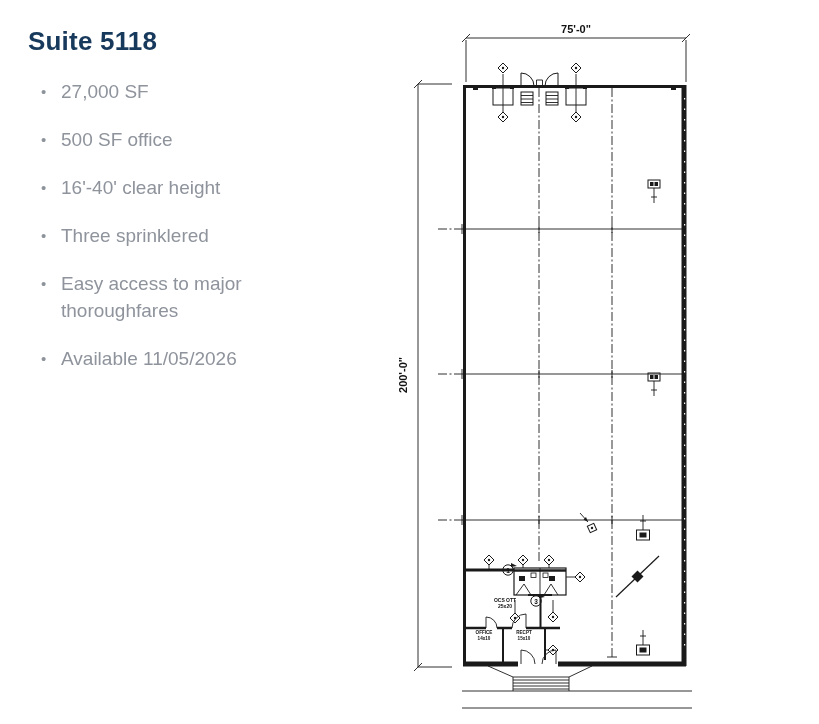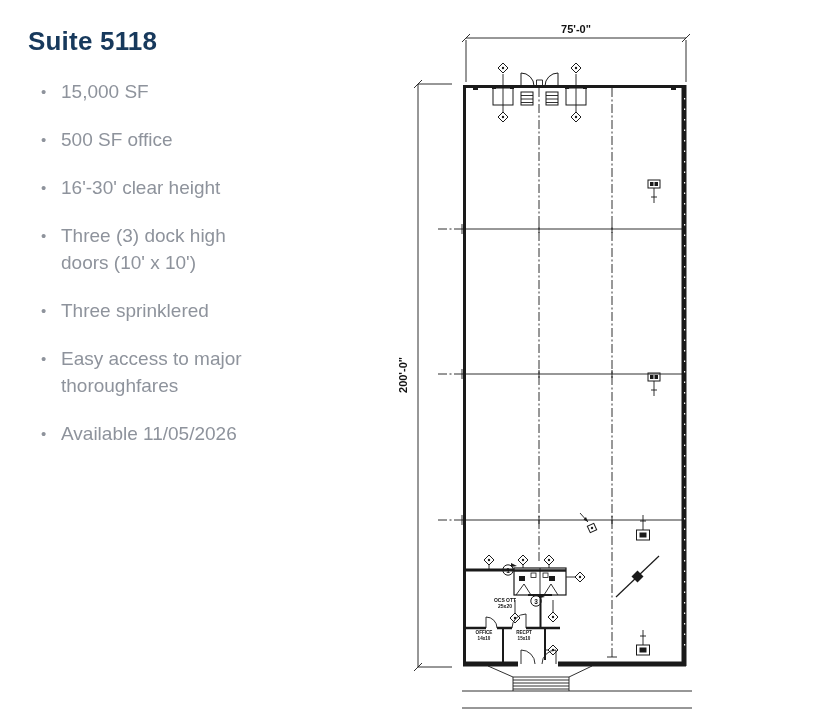--- a/index.html
+++ b/index.html
@@ -36,24 +36,23 @@
   .keytxt{font:700 6.5px "Liberation Sans",sans-serif;fill:#111;text-anchor:middle;}
 </style>
 </head>
 <body>
 
 <div class="stage">
 
   <div class="info">
     <h1>Suite 5118</h1>
     <ul class="feature-list">
-      <li>15,000 SF</li>
+      <li>27,000 SF</li>
       <li>500 SF office</li>
-      <li>16'-30' clear height</li>
-      <li>Three (3) dock high doors (10' x 10')</li>
+      <li>16'-40' clear height</li>
       <li>Three sprinklered</li>
       <li>Easy access to major thoroughfares</li>
       <li>Available 11/05/2026</li>
     </ul>
   </div>
 
   <svg width="819" height="724" viewBox="0 0 819 724">
 
     <defs>
       <g id="dm">

